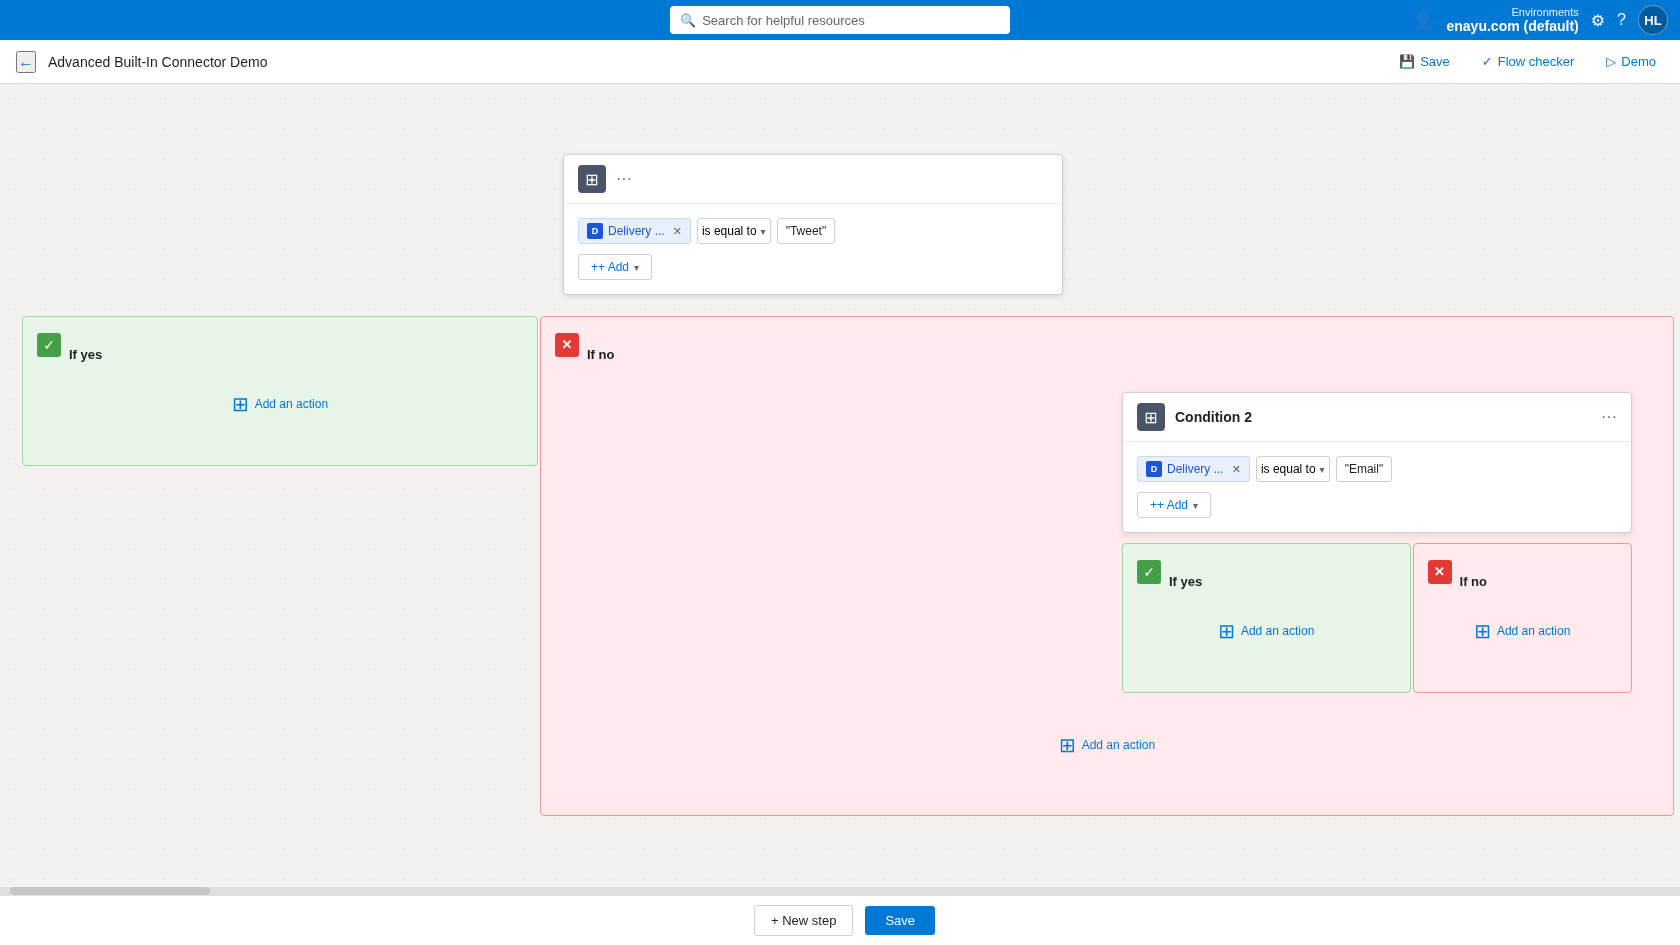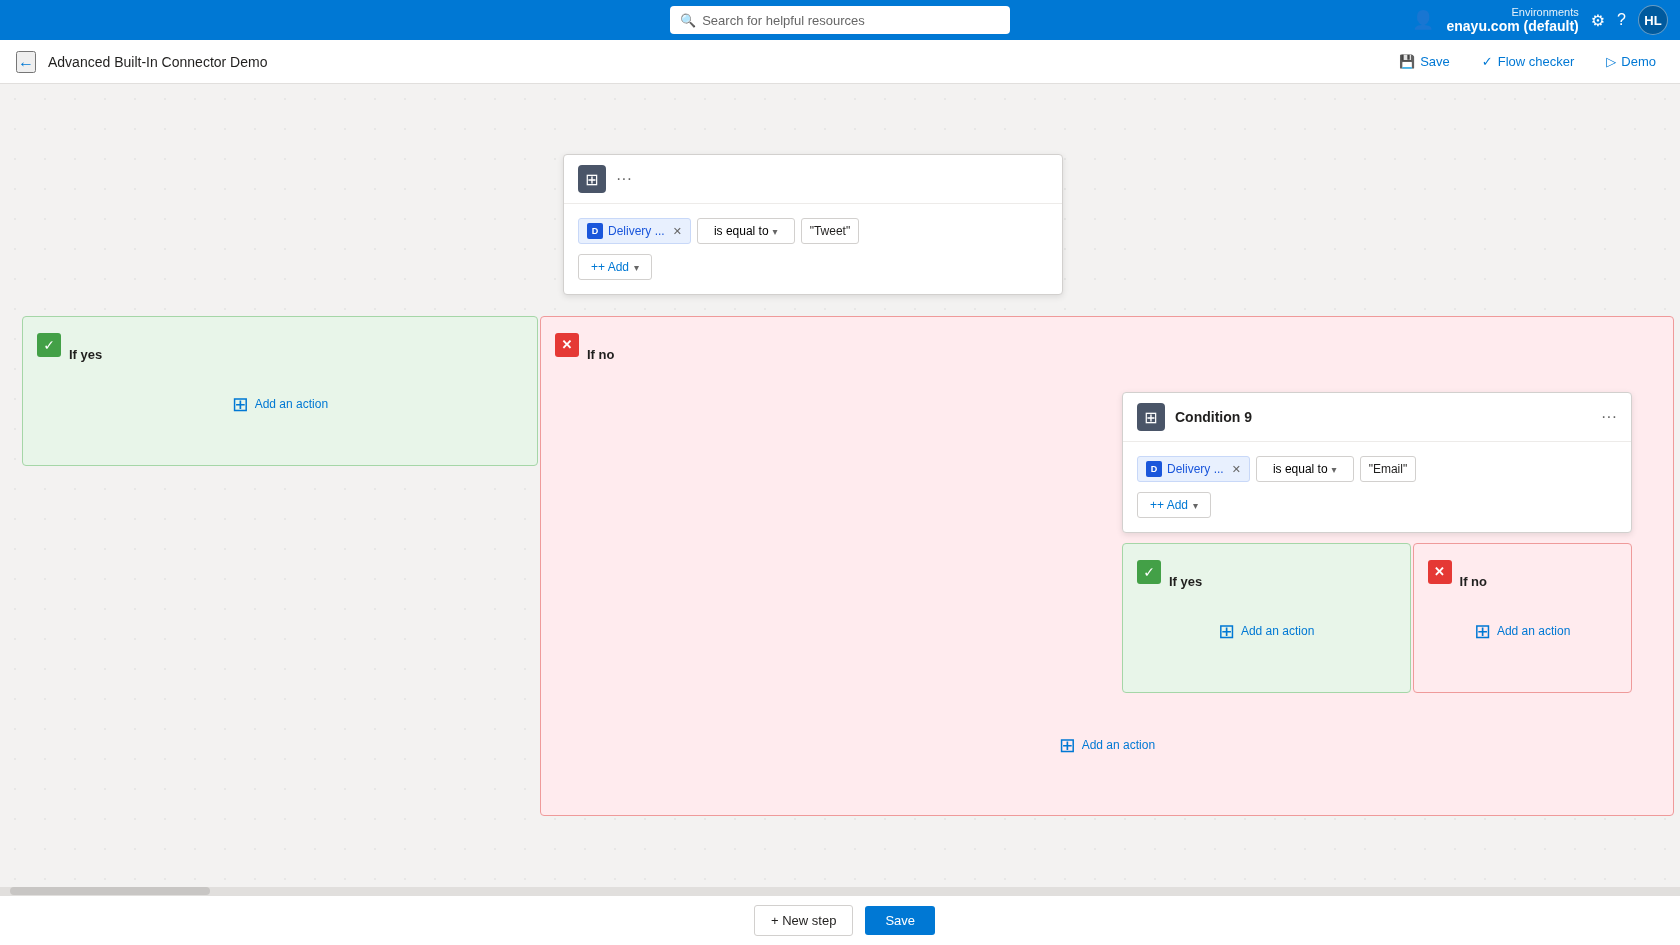--- a/index.html
+++ b/index.html
@@ -130,21 +130,21 @@
       border-radius: 2px;
       display: flex; align-items: center; justify-content: center;
       color: white; font-size: 9px;
     }
     .token-close { cursor: pointer; font-size: 11px; color: #666; margin-left: 3px; }
 
     .operator-select {
       display: flex; align-items: center; gap: 4px;
       border: 1px solid #d2d0ce;
       border-radius: 3px;
-      padding: 5px 16px;
+      padding: 5px 4px;
       background: white;
       font-size: 12px;
       cursor: pointer;
       white-space: nowrap;
     }
     .chevron-down { font-size: 10px; color: #666; }
 
     .value-input {
       border: 1px solid #d2d0ce;
       border-radius: 3px;
@@ -368,21 +368,21 @@
       </div>
       <span class="branch-label">If no</span>
     </div>
 
     <div style="position:relative; margin: 20px auto; width: 510px; left: 270px;">
       <div class="condition-card" style="position:relative; width: 510px;">
         <div class="card-header">
           <div class="card-icon">
             <span style="font-size:16px;">⊞</span>
           </div>
-          <span class="card-title">Condition 9</span>
+          <span class="card-title">Condition 2</span>
           <span class="card-menu">···</span>
         </div>
         <div class="card-body">
           <div class="condition-row">
             <div class="token-chip">
               <div class="token-chip-icon">
                 <span style="font-size:9px; font-weight:bold;">D</span>
               </div>
               <span>Delivery ...</span>
               <span class="token-close">✕</span>

